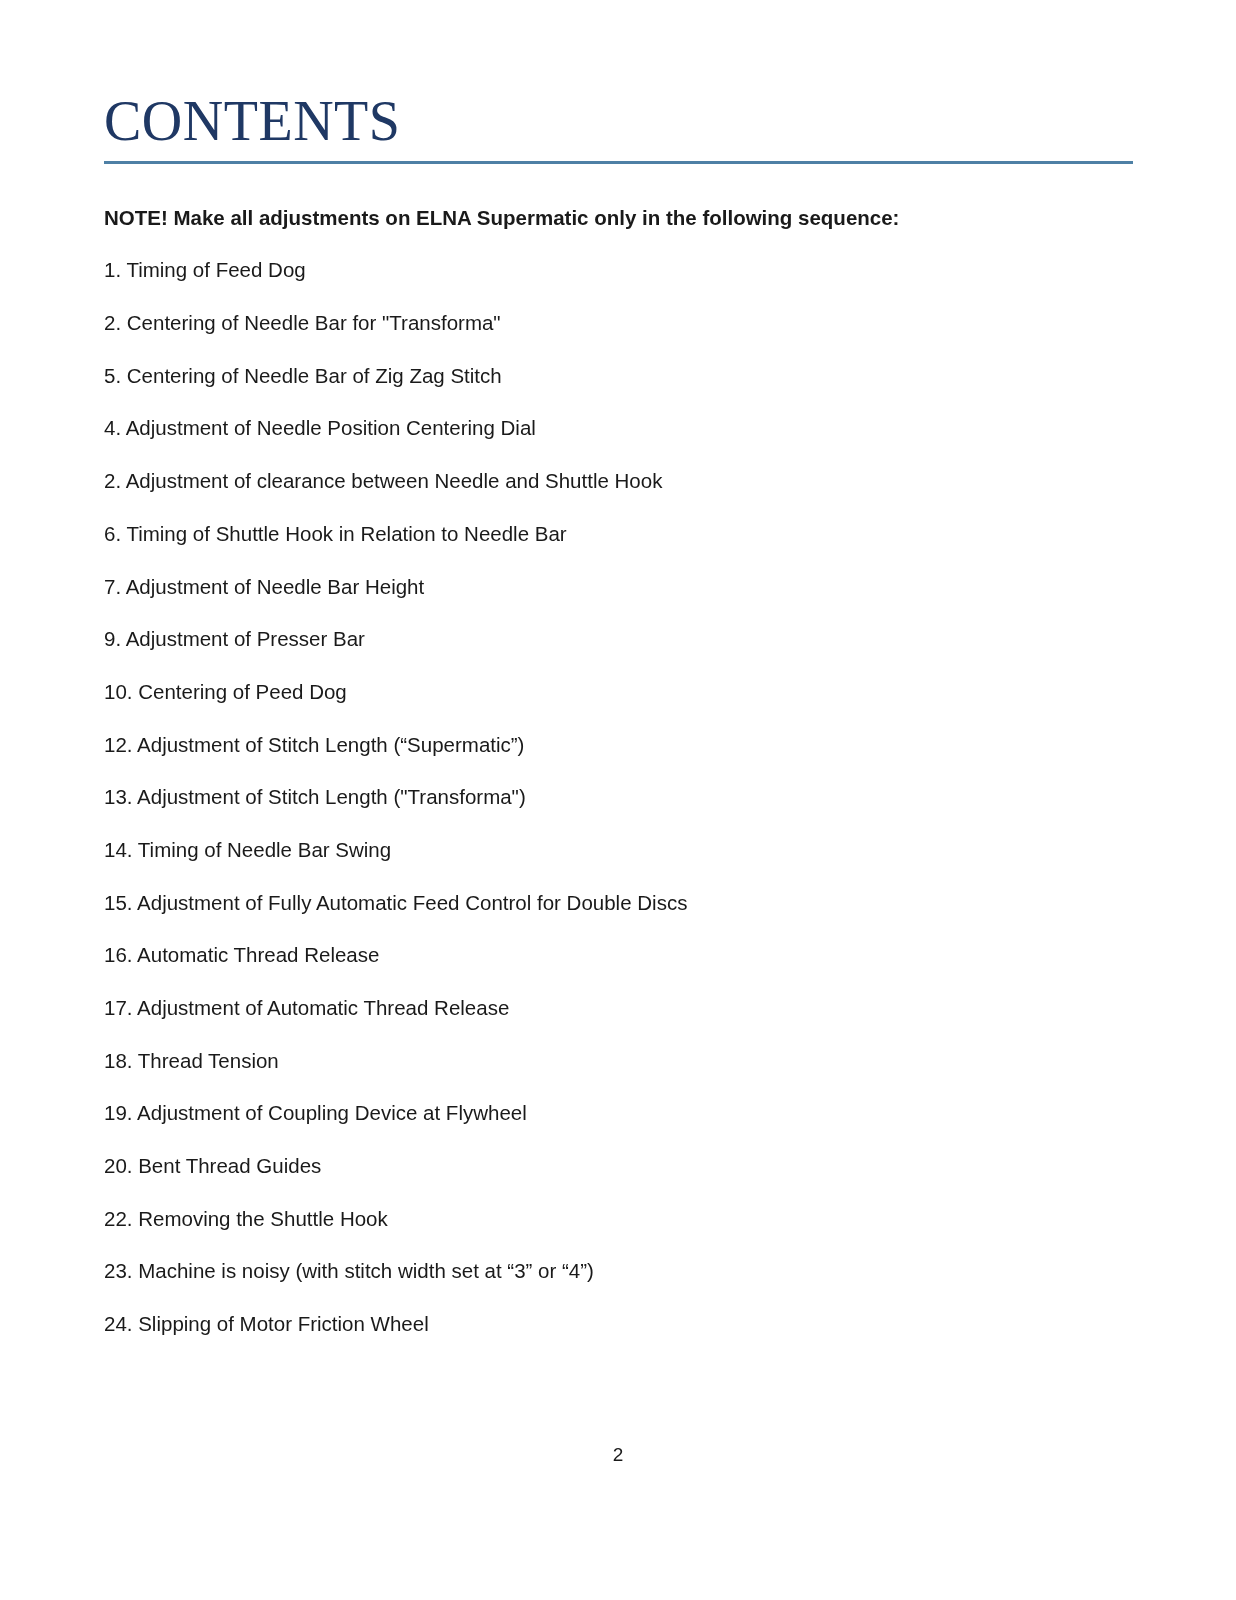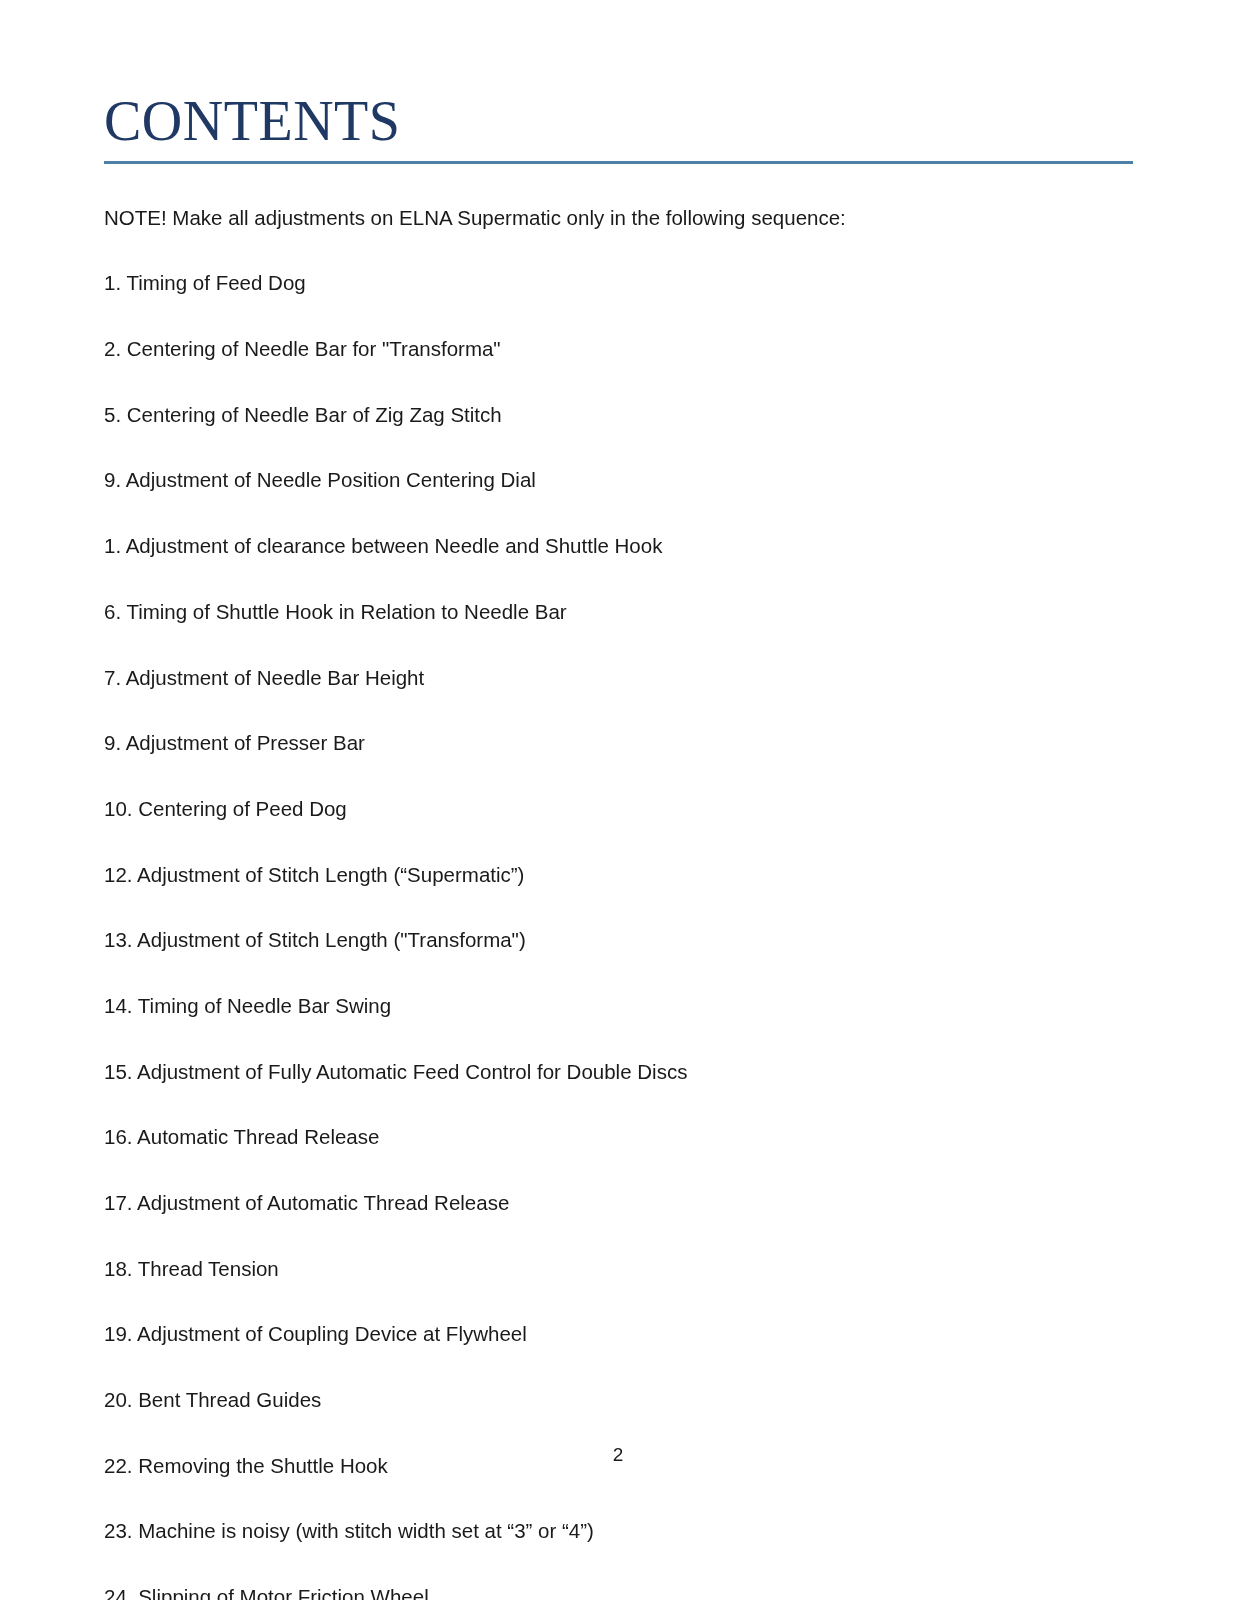--- a/index.html
+++ b/index.html
@@ -42,34 +42,34 @@
     width: 1029px;
     height: 3px;
     background: #4E80A5;
   }
 
   .note-line {
     margin-top: 40px;
     font-size: 20.5px;
     line-height: 1.35;
     color: #1a1a1a;
-    font-weight: 400;
+    font-weight: 700;
   }
 
   .toc-list {
     list-style: none;
     margin: 0;
     padding: 0;
   }
 
   .toc-item {
     font-size: 20.5px;
     line-height: 1.35;
     color: #1a1a1a;
-    margin-top: 38px;
+    margin-top: 25px;
     font-weight: 400;
     white-space: nowrap;
   }
 
   .page-number {
     position: absolute;
     left: 0;
     top: 1444px;
     width: 1236px;
     text-align: center;
@@ -87,22 +87,22 @@
     <h1 class="doc-title">CONTENTS</h1>
 
     <div class="title-rule"></div>
 
     <p class="note-line">NOTE! Make all adjustments on ELNA Supermatic only in the following sequence:</p>
 
     <ul class="toc-list">
       <li class="toc-item">1. Timing of Feed Dog</li>
       <li class="toc-item">2. Centering of Needle Bar for "Transforma"</li>
       <li class="toc-item">5. Centering of Needle Bar of Zig Zag Stitch</li>
-      <li class="toc-item">9. Adjustment of Needle Position Centering Dial</li>
-      <li class="toc-item">1. Adjustment of clearance between Needle and Shuttle Hook</li>
+      <li class="toc-item">4. Adjustment of Needle Position Centering Dial</li>
+      <li class="toc-item">2. Adjustment of clearance between Needle and Shuttle Hook</li>
       <li class="toc-item">6. Timing of Shuttle Hook in Relation to Needle Bar</li>
       <li class="toc-item">7. Adjustment of Needle Bar Height</li>
       <li class="toc-item">9. Adjustment of Presser Bar</li>
       <li class="toc-item">10. Centering of Peed Dog</li>
       <li class="toc-item">12. Adjustment of Stitch Length (“Supermatic”)</li>
       <li class="toc-item">13. Adjustment of Stitch Length ("Transforma")</li>
       <li class="toc-item">14. Timing of Needle Bar Swing</li>
       <li class="toc-item">15. Adjustment of Fully Automatic Feed Control for Double Discs</li>
       <li class="toc-item">16. Automatic Thread Release</li>
       <li class="toc-item">17. Adjustment of Automatic Thread Release</li>

